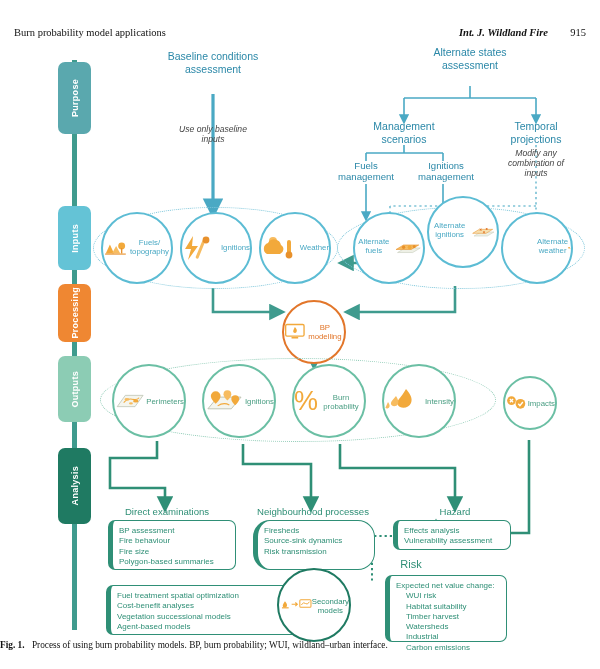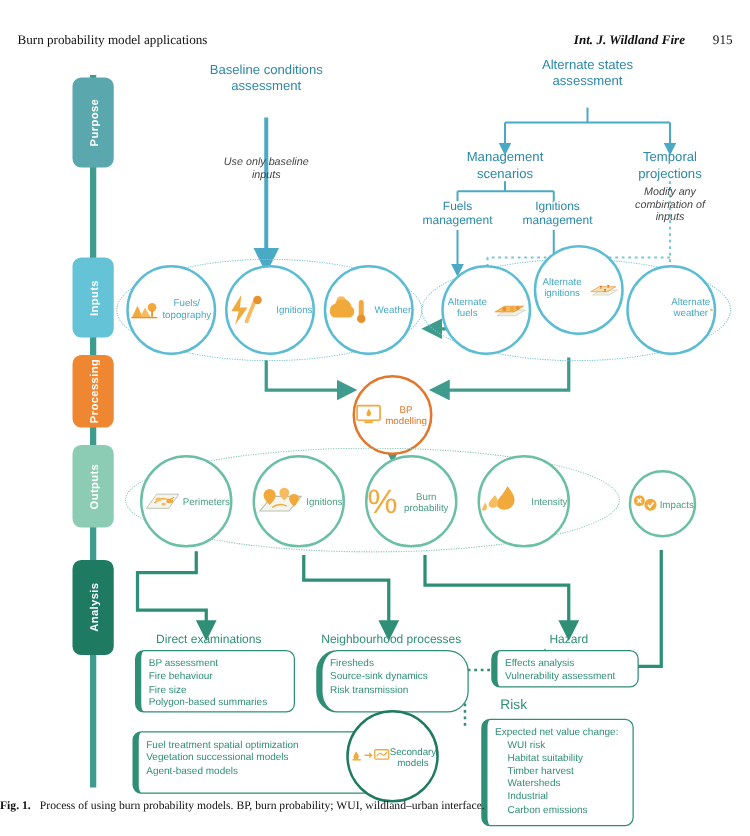--- a/index.html
+++ b/index.html
@@ -337,34 +337,35 @@
     <div>Risk transmission</div>
   </div>
 
   <div class="box thick" style="left:393px;top:484px;width:118px;height:30px;">
     <div>Effects analysis</div>
     <div>Vulnerability assessment</div>
   </div>
 
   <div class="lbl green" style="left:386px;top:522px;width:50px;font-size:11px;">Risk</div>
 
-  <div class="box thick" style="left:385px;top:539px;width:122px;height:86px;">
+  <div class="box thick" style="left:385px;top:539px;width:122px;height:67px;">
     <div>Expected net value change:</div>
     <div style="padding-left:10px;">
       <div>WUI risk</div>
       <div>Habitat suitability</div>
       <div>Timber harvest</div>
       <div>Watersheds</div>
       <div>Industrial</div>
       <div>Carbon emissions</div>
     </div>
   </div>
 
   <div class="box thick" style="left:106px;top:549px;width:196px;height:50px;">
     <div>Fuel treatment spatial optimization</div>
+    <div>Cost-benefit analyses</div>
     <div>Vegetation successional models</div>
     <div>Agent-based models</div>
   </div>
 
   <div class="circ dkgreen" style="left:277px;top:532px;width:74px;height:74px;">
     <svg width="44" height="16" viewBox="0 0 44 16">
       <path d="M8 3 c2 2.6 3.4 4.6 2.6 6.6 c-0.8 2 -3.6 2.6 -5 1 c-1.2 -1.4 -0.4 -3.4 2.4 -7.6 Z" fill="#f2a93b"></path>
       <rect x="4" y="11" width="9" height="1.6" fill="#f2a93b"></rect>
       <path d="M17 7 L24 7 M22 4.6 L24.6 7 L22 9.4" stroke="#f2a93b" stroke-width="1.5" fill="none"></path>
       <rect x="28" y="1" width="15" height="10" rx="1.4" fill="none" stroke="#f2a93b" stroke-width="1.4"></rect>

